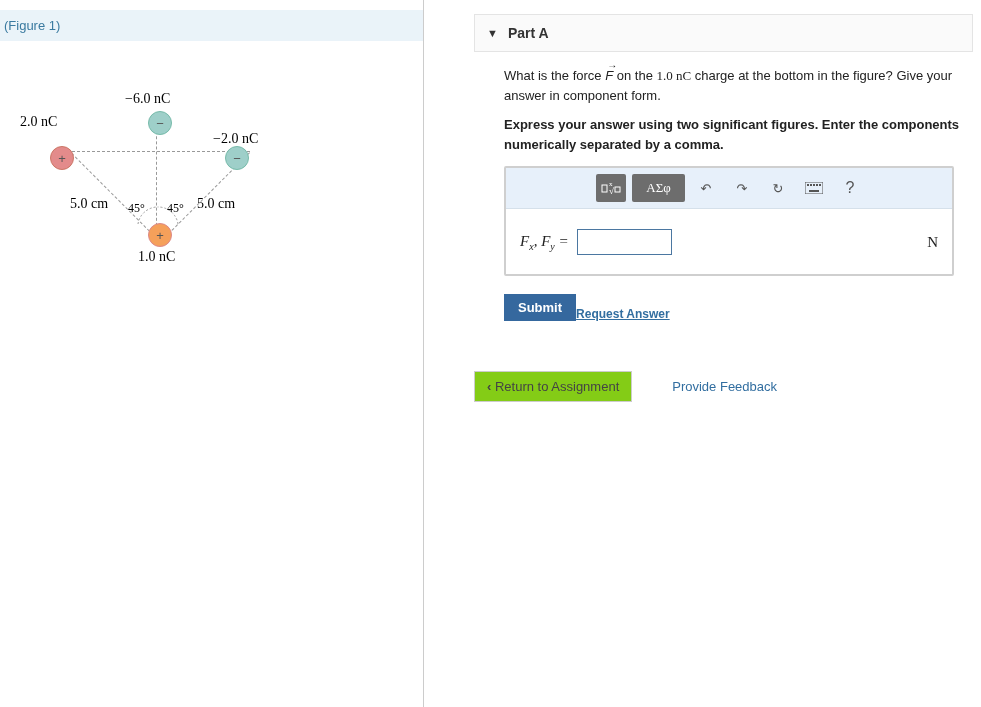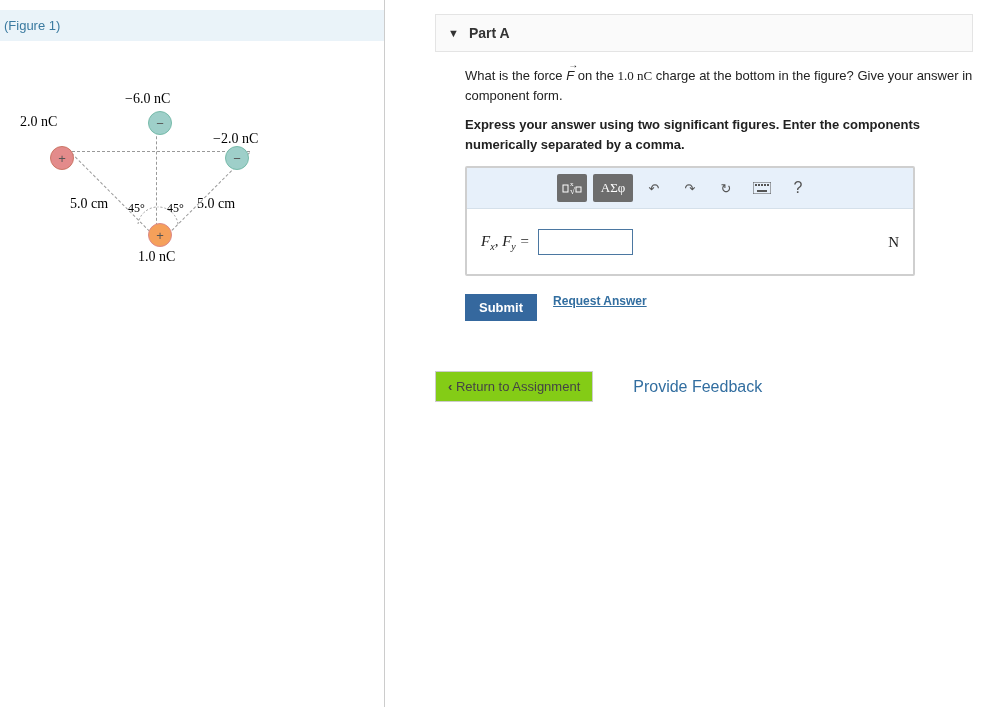--- a/index.html
+++ b/index.html
@@ -1,18 +1,18 @@
 <!DOCTYPE html>
 <html><head>
 <meta charset="utf-8">
 <style>
 * { box-sizing: border-box; margin: 0; padding: 0; }
 body { font-family: Arial, Helvetica, sans-serif; font-size: 13px; color: #333; background: #fff; width: 981px; height: 707px; overflow: hidden; }
 .container { display: flex; height: 100%; }
-.left-panel { width: 385px; border-right: 1px solid #ccc; padding-top: 10px; }
+.left-panel { width: 424px; border-right: 1px solid #ccc; padding-top: 10px; }
 .right-panel { flex: 1; padding: 10px 8px 0 50px; }
 .figure-link-box { background: #eaf3f9; padding: 8px 4px; color: #3a7aa0; }
 .figure-header-row { display: flex; justify-content: space-between; align-items: center; padding: 0 8px; margin-top: 360px; }
 .figure-title { font-weight: bold; font-size: 16px; color: #222; }
 .pager { display: flex; align-items: center; gap: 4px; font-size: 13px; color: #444; }
 .pager-btn { width: 22px; height: 22px; border: 1px solid #ccc; border-radius: 50%; background: #fff; display: flex; align-items: center; justify-content: center; font-size: 11px; color: #888; cursor: pointer; }
 .figure-area { position: relative; width: 300px; height: 200px; margin: 50px auto 0 20px; }
 .charge { position: absolute; width: 24px; height: 24px; border-radius: 50%; display: flex; align-items: center; justify-content: center; font-size: 13px; color: #555; }
 .charge.pos-red { background: #e38b8b; border: 1px solid #c76; }
 .charge.neg-teal { background: #9ecfc9; border: 1px solid #7ba; }
@@ -28,26 +28,26 @@
 .answer-box { border: 2px solid #cfcfcf; border-radius: 2px; width: 450px; padding-bottom: 15px; background:#fff; }
 .toolbar { background: #e7f0fa; border-bottom: 1px solid #d5e0ea; padding: 6px 8px 6px 90px; display: flex; align-items: center; gap: 6px; }
 .tool-btn { width: 30px; height: 28px; border-radius: 2px; display:flex; align-items:center; justify-content:center; font-size:13px; cursor:pointer; }
 .tool-dark { background:#6d6d6d; color:#fff; }
 .tool-light { background: #e7f0fa; color:#555; }
 .answer-row { padding: 20px 14px 4px 14px; display:flex; align-items:center; font-family:"Times New Roman",serif; font-size:15px; }
 .answer-label { font-style: italic; }
 .answer-sub { font-size:10px; font-style:italic; vertical-align: sub; }
 .answer-input { width: 95px; height: 26px; border: 1px solid #4b77a1; margin: 0 8px; padding: 2px 4px; font-family: inherit; }
 .answer-unit { margin-left: auto; font-family:"Times New Roman",serif; }
-.submit-row { margin-top: 18px; display:flex; align-items:flex-start; gap:16px; }
+.submit-row { margin-top: 18px; display:flex; align-items:flex-end; gap:0; }
 .submit-btn { background: #35689e; color:#fff; border:none; padding: 6px 14px; font-size:13px; cursor:pointer; font-weight:bold; }
 .request-link { color:#326ea0; font-weight:bold; font-size:12px; text-decoration: underline; cursor:pointer; }
 .footer-row { margin-top: 50px; display:flex; align-items:center; gap: 40px; }
 .return-btn { background: #84cc16; border:1px solid #ccc; padding: 7px 12px; font-size:13px; color:#444; cursor:pointer; }
-.feedback-link { color:#326ea0; font-size:16px; cursor:pointer; }
+.feedback-link { color:#326ea0; font-size:13px; cursor:pointer; }
 .fvec { font-style: italic; position:relative; display:inline-block; }
 .fvec::after { content:"→"; position:absolute; top:-9px; left:2px; font-size:10px; font-style:normal; }
 .nC { font-family:"Times New Roman",serif; }
 </style>
 </head>
 <body>
 
 <div class="container">
   <div class="left-panel">
     <div class="figure-link-box">(Figure 1)</div>
@@ -95,21 +95,21 @@
       <div class="answer-box">
         <div class="toolbar">
           <div class="tool-btn tool-dark" style="font-family:serif;">
             <svg width="20" height="16" viewBox="0 0 20 16">
                 <rect x="1" y="5" width="5" height="7" fill="none" stroke="#fff" stroke-width="1"></rect>
                 <text x="8" y="6" font-size="7" fill="#fff">x</text>
                 <text x="8" y="14" font-size="9" fill="#fff">√</text>
                 <rect x="14" y="7" width="5" height="5" fill="none" stroke="#fff" stroke-width="1"></rect>
               </svg>
           </div>
-          <div class="tool-btn tool-dark" style="width:40px; font-family:serif;">ΑΣφ</div>
+          <div class="tool-btn tool-dark" style="width:53px; font-family:serif;">ΑΣφ</div>
           <div class="tool-btn tool-light">↶</div>
           <div class="tool-btn tool-light">↷</div>
           <div class="tool-btn tool-light">↻</div>
           <div class="tool-btn tool-light">
             <svg width="18" height="12" viewBox="0 0 18 12">
                 <rect x="0" y="0" width="18" height="12" rx="1" fill="none" stroke="#555"></rect>
                 <rect x="2" y="2" width="2" height="2" fill="#555"></rect>
                 <rect x="5" y="2" width="2" height="2" fill="#555"></rect>
                 <rect x="8" y="2" width="2" height="2" fill="#555"></rect>
                 <rect x="11" y="2" width="2" height="2" fill="#555"></rect>

